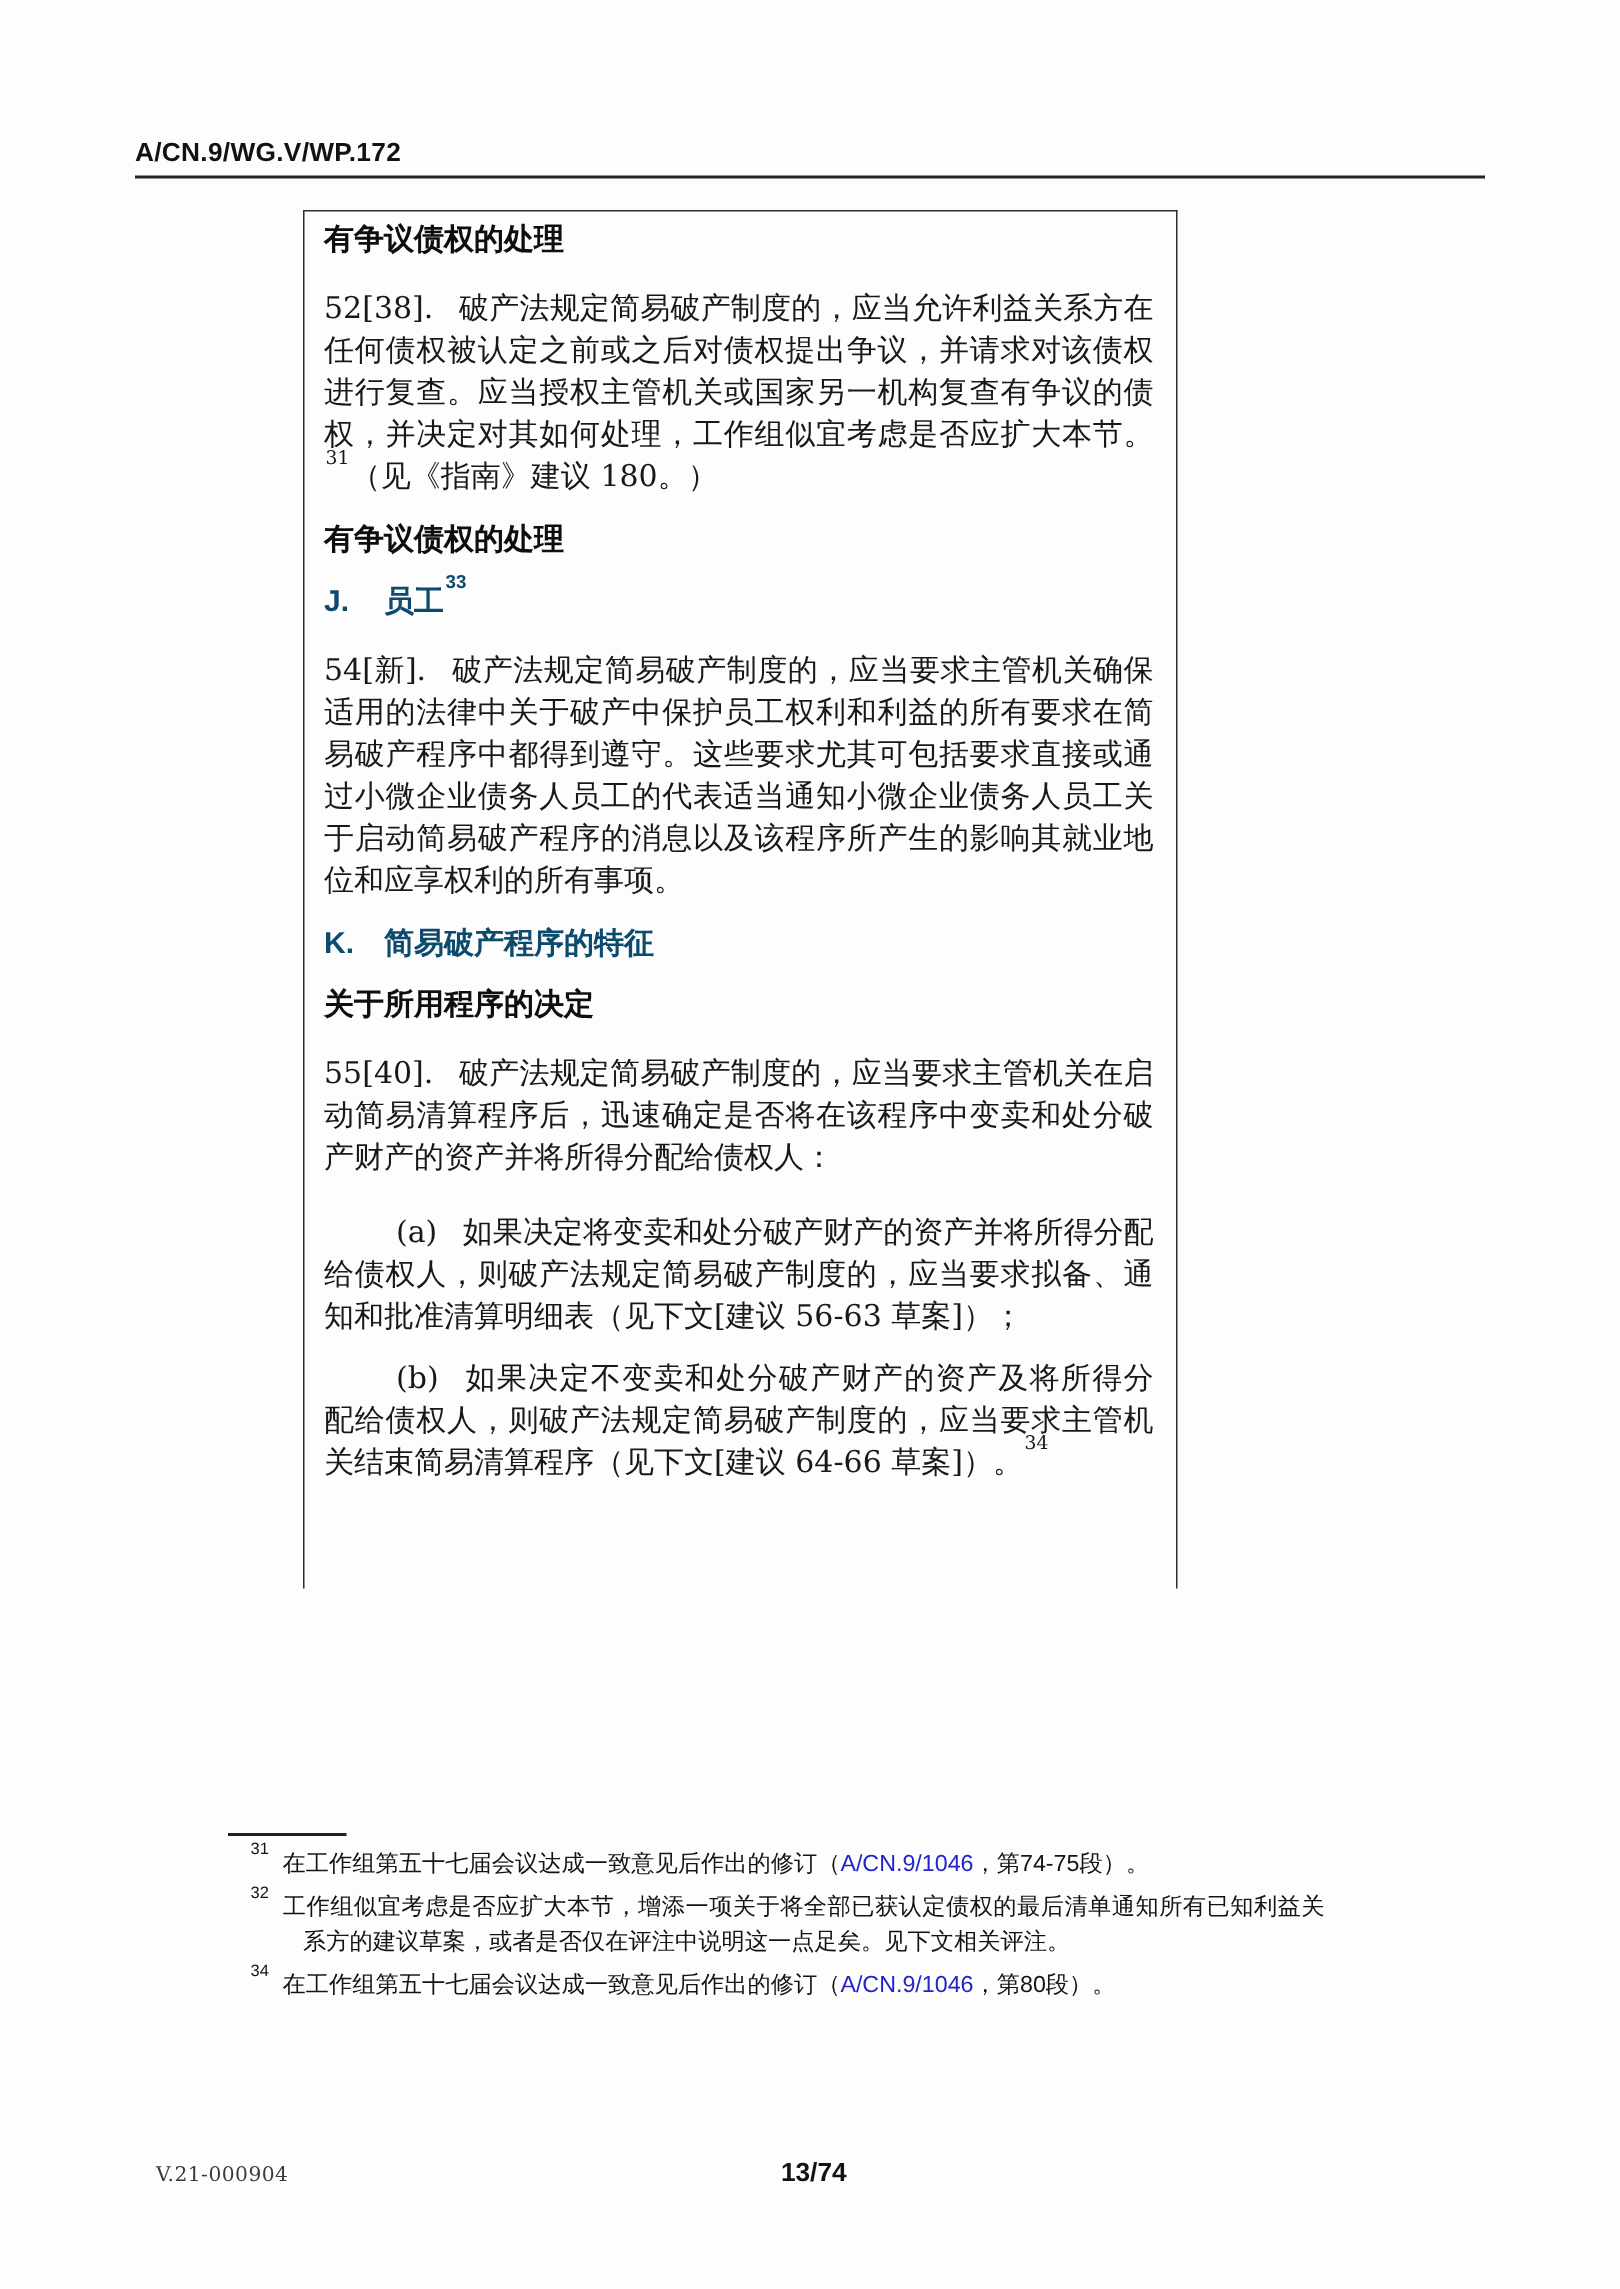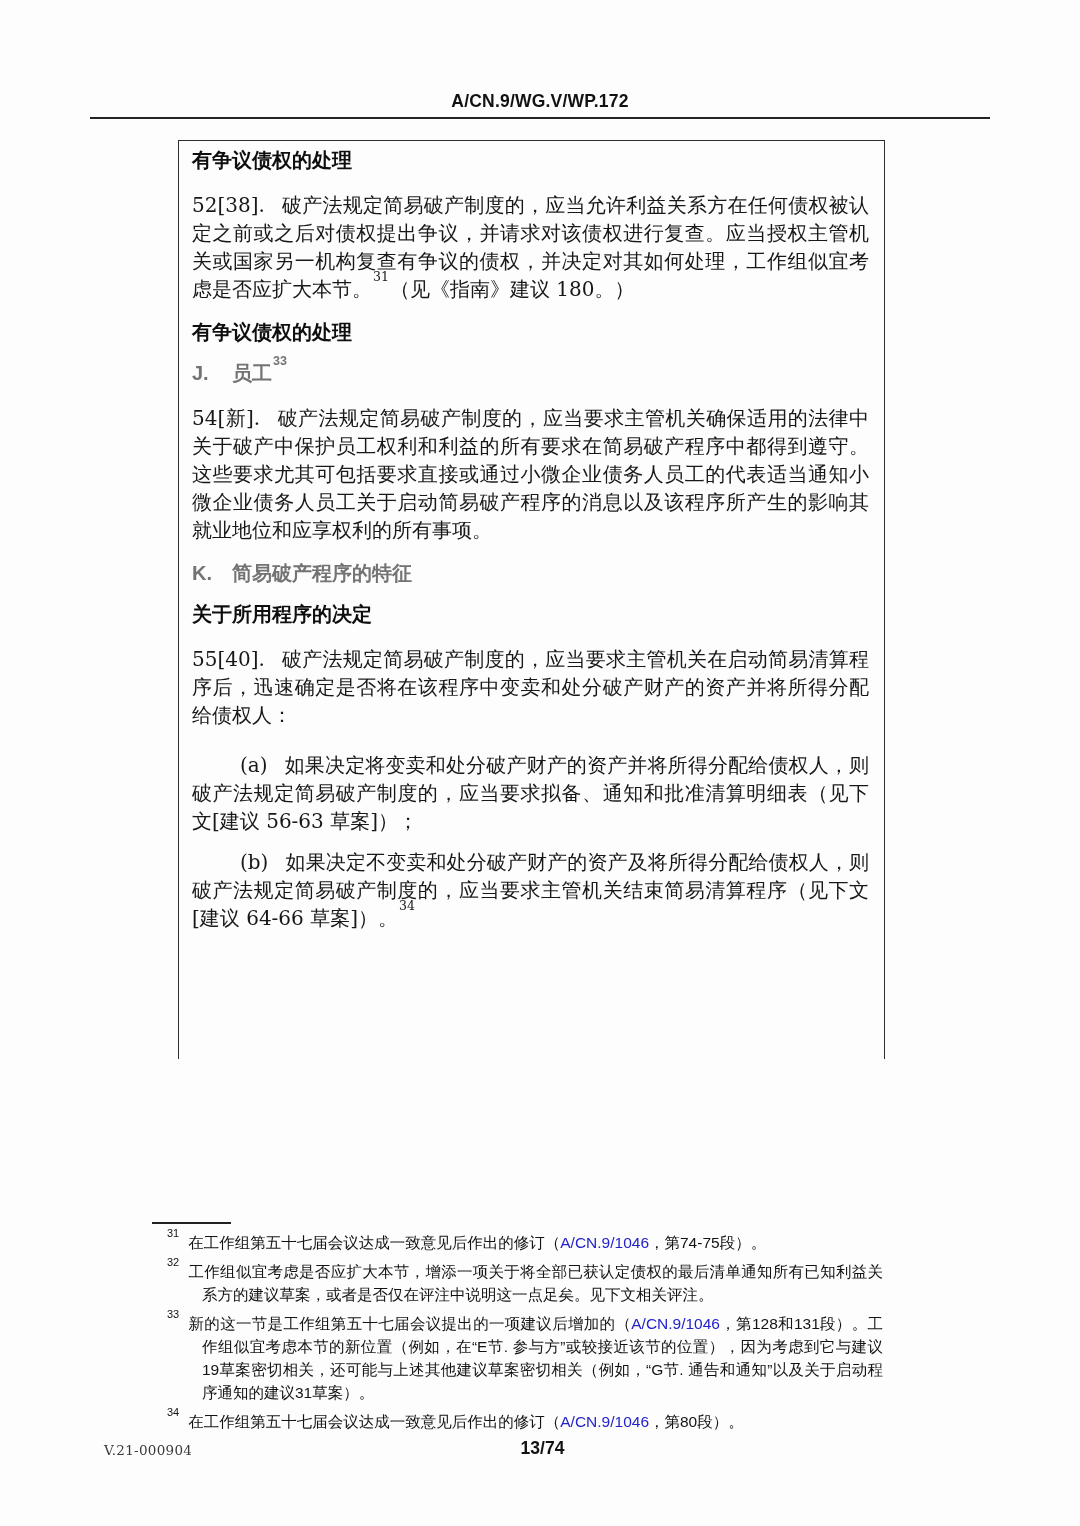--- a/index.html
+++ b/index.html
@@ -2,38 +2,38 @@
 <html lang="zh"><head>
 <meta charset="utf-8">
 <style>
   html,body{margin:0;padding:0;background:#ffffff;}
   .page{
     position:relative;width:1080px;height:1526px;background:#fdfdfd;
     font-family:"DejaVu Serif","Liberation Serif",serif;color:#161616;overflow:hidden;
   }
   
   .doc-symbol{
-    position:absolute;top:91px;left:90px;width:900px;text-align:center;
+    position:absolute;top:91px;left:90px;width:900px;text-align:left;
     font-family:"Liberation Sans",sans-serif;font-weight:700;font-size:17.5px;color:#121212;
     letter-spacing:.2px;
   }
   .header-rule{position:absolute;top:117px;left:90px;width:900px;height:0;border-top:2px solid #242424;}
   
   .content-box{
-    position:absolute;left:178px;top:140px;width:707px;height:919px;box-sizing:border-box;
+    position:absolute;left:202px;top:140px;width:583px;height:919px;box-sizing:border-box;
     border:1.6px solid #2e2e2e;border-bottom:none;padding:7px 15px 0 13px;
   }
   .runhead{
     font-family:"Liberation Sans",sans-serif;font-weight:700;font-size:20px;line-height:24px;
     color:#0e0e0e;margin:17px 0 0 0;
   }
   .runhead.first{margin-top:0;}
   .section-head{
     font-family:"Liberation Sans",sans-serif;font-weight:700;font-size:20px;line-height:24px;
-    color:#737373;margin:17px 0 0 0;
+    color:#0c4a6e;margin:17px 0 0 0;
   }
   .section-head .sec-label{display:inline-block;min-width:40px;}
   .para{
     font-size:20px;line-height:28px;text-align:justify;margin:19px 0 0 0;color:#181818;
     text-justify:inter-ideograph;
   }
   .para .num{margin-right:17px;}
   .para.sub{text-indent:48px;margin-top:22px;}
   .para.sub .sub-label{margin-right:17px;}
   .para.sub.b{margin-top:13px;}
@@ -90,21 +90,20 @@
 
   </div>
 
   <div class="fn-separator"></div>
 
   <div class="footnotes">
     <div class="footnote"><sup class="marker">31</sup><span>在工作组第五十七届会议达成一致意见后作出的修订（</span><a class="doc-link" style="color: rgb(35, 35, 204);">A/CN.9/1046</a><span>，第74-75段）。</span></div>
 
     <div class="footnote"><sup class="marker">32</sup><span>工作组似宜考虑是否应扩大本节，增添一项关于将全部已获认定债权的最后清单通知所有已知利益关系方的建议草案，或者是否仅在评注中说明这一点足矣。见下文相关评注。</span></div>
 
-    <div class="footnote"><sup class="marker">33</sup><span>新的这一节是工作组第五十七届会议提出的一项建议后增加的（</span><a class="doc-link" style="color: rgb(35, 35, 204);">A/CN.9/1046</a><span>，第128和131段）。工作组似宜考虑本节的新位置（例如，在“E节. 参与方”或较接近该节的位置），因为考虑到它与建议19草案密切相关，还可能与上述其他建议草案密切相关（例如，“G节. 通告和通知”以及关于启动程序通知的建议31草案）。</span></div>
 
     <div class="footnote"><sup class="marker">34</sup><span>在工作组第五十七届会议达成一致意见后作出的修订（</span><a class="doc-link" style="color: rgb(35, 35, 204);">A/CN.9/1046</a><span>，第80段）。</span></div>
   </div>
 
   <div class="footer-left">V.21-000904</div>
   <div class="footer-right">13/74</div>
 
 </div>
 
 </body></html>

